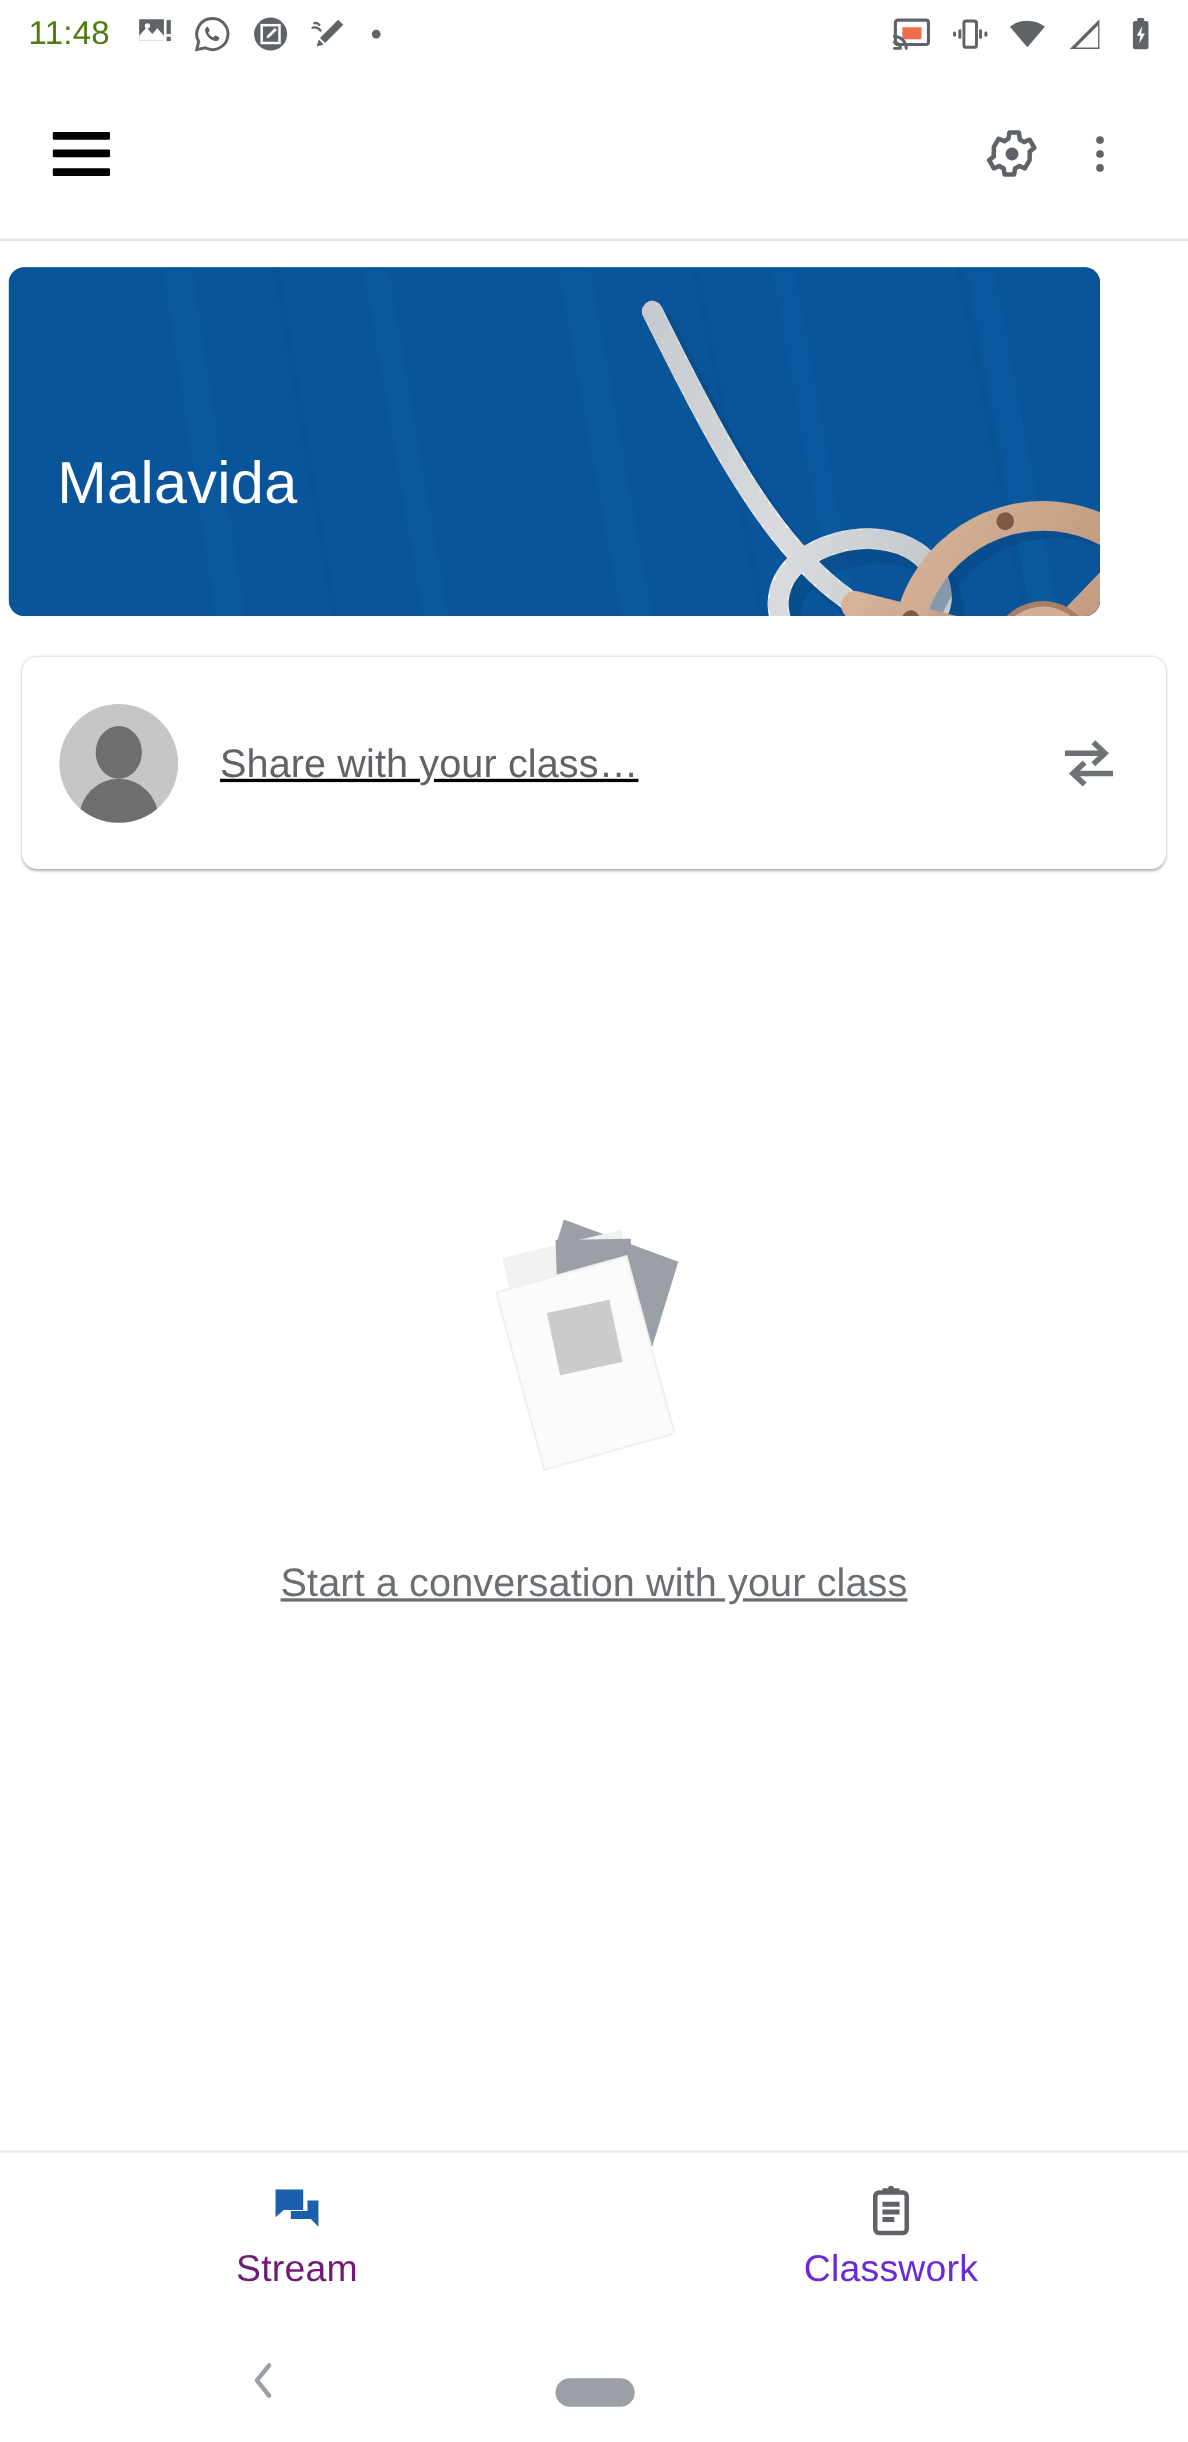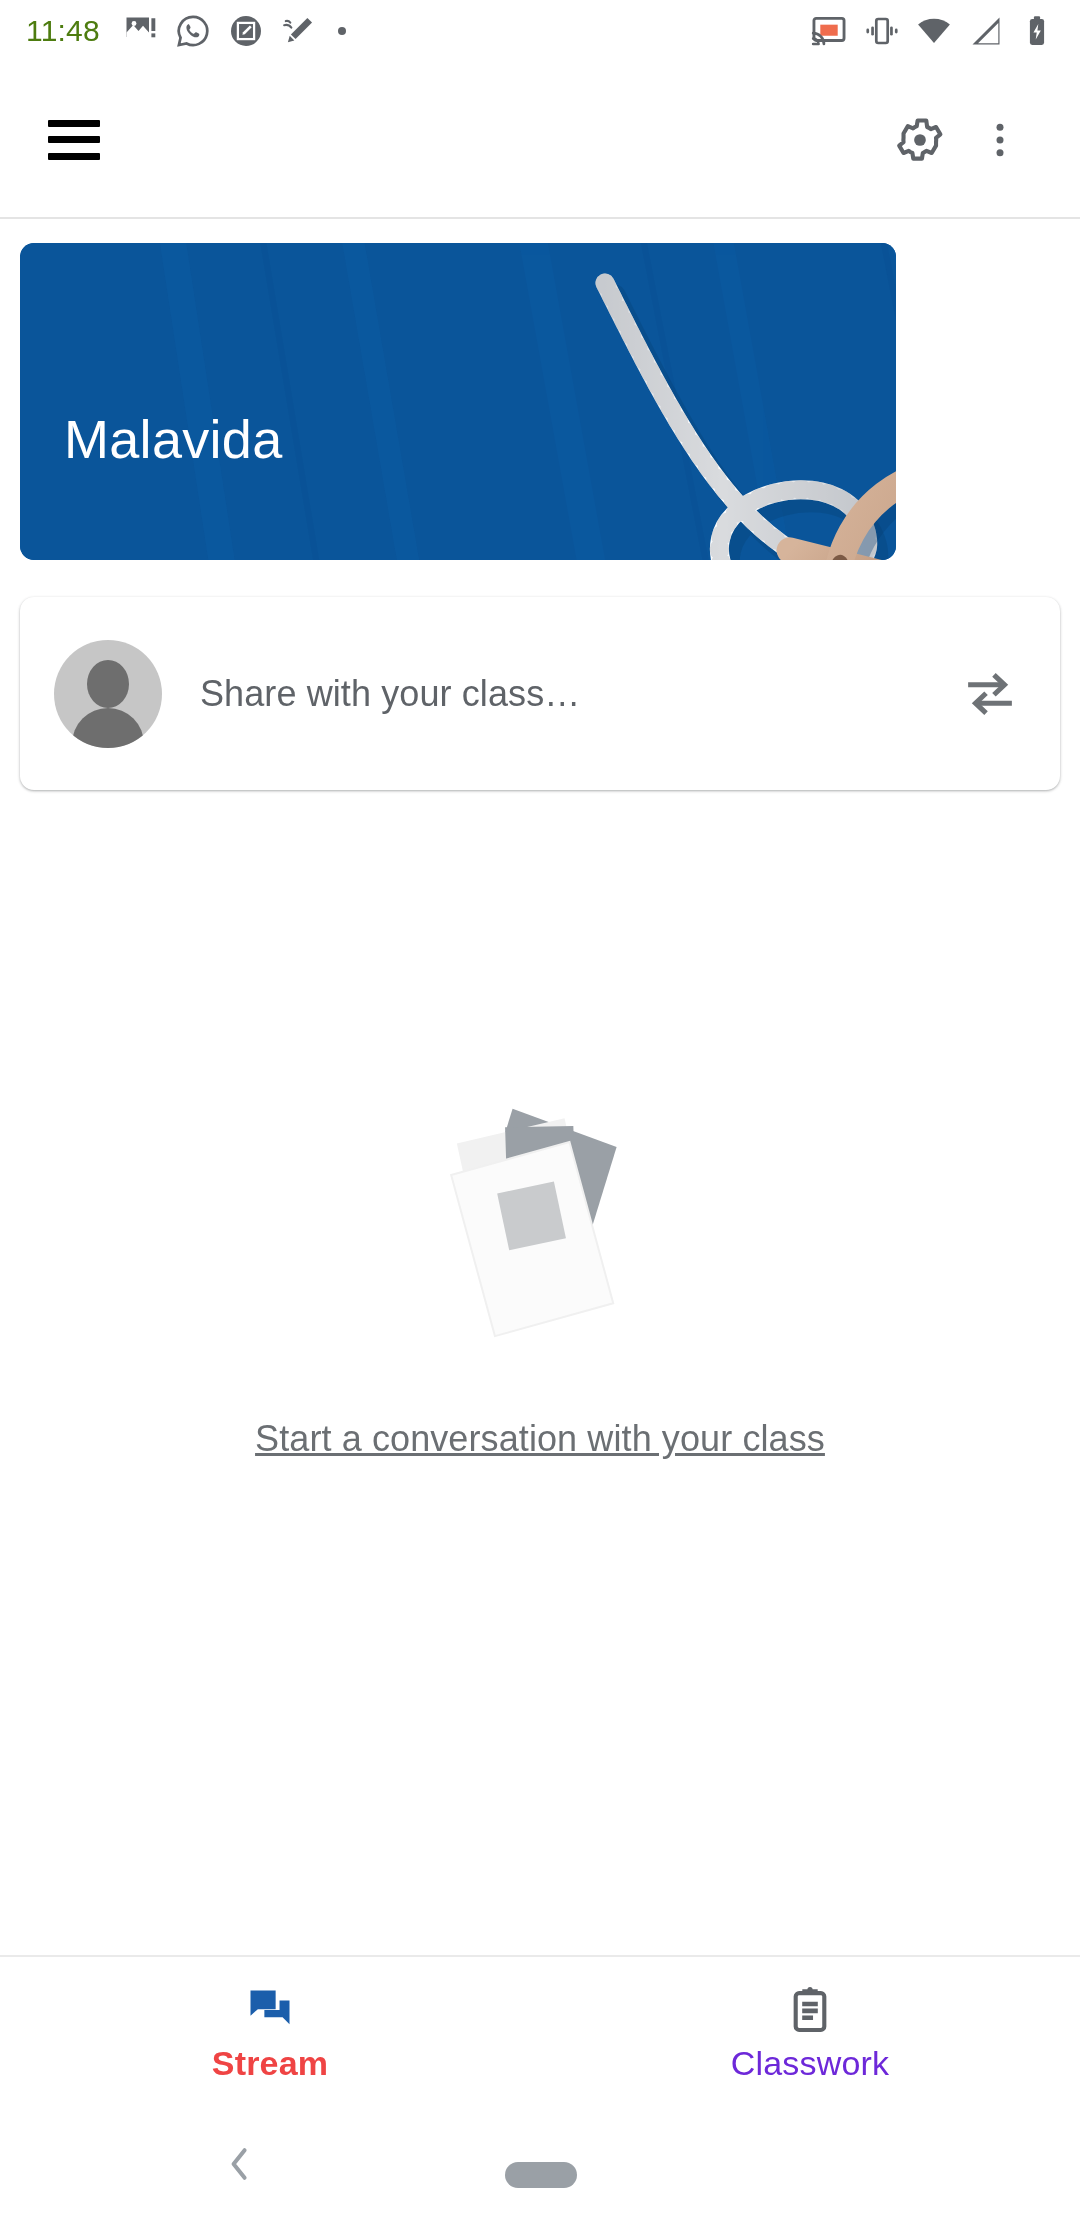--- a/index.html
+++ b/index.html
@@ -32,40 +32,40 @@
     display: flex; align-items: center; padding: 0 40px;
   }
   .hamburger { width: 52px; height: 40px; display: flex; flex-direction: column;
     justify-content: space-between; cursor: pointer; margin-left: 8px; }
   .hamburger span { display: block; width: 52px; height: 7px; background: #000000; border-radius: 1px; }
   .appbar-spacer { flex: 1; }
   .appbar-action { width: 80px; height: 80px; display: flex; align-items: center; justify-content: center; cursor: pointer; }
 
   
   .banner {
-    position: absolute; top: 243px; left: 20px;
-    width: 876px; height: 317px;
+    position: absolute; top: 243px; left: 8px;
+    width: 992px; height: 317px;
     border-radius: 14px; overflow: hidden;
     background: #0a559a;
   }
   .banner svg { position: absolute; top: 0; left: 0; }
   .banner-title {
     position: absolute; left: 44px; bottom: 90px;
     color: #ffffff; font-size: 54px; font-weight: 400; letter-spacing: 0.3px;
     z-index: 5;
   }
 
   
   .share-card {
     position: absolute; top: 597px; left: 20px;
     width: 1040px; height: 193px;
     background: #ffffff;
     border-radius: 14px;
     box-shadow: 0 1px 3px rgba(60,64,67,0.30), 0 1px 2px rgba(60,64,67,0.15);
-    display: flex; align-items: center; padding: 0 34px;
+    display: flex; align-items: center; padding: 0 34px; text-decoration: underline;
   }
   .avatar {
     width: 108px; height: 108px; border-radius: 50%;
     background: #c6c6c6; position: relative; overflow: hidden; flex: none;
   }
   .avatar .head {
     position: absolute; width: 42px; height: 48px; border-radius: 50%;
     background: #6e6e6e; left: 33px; top: 20px;
   }
   .avatar .body {
@@ -92,21 +92,21 @@
   .bottomnav {
     position: absolute; left: 0; top: 1955px; width: 1080px; height: 155px;
     background: #ffffff; border-top: 2px solid #eaeaea;
     display: flex; align-items: center;
   }
   .navitem {
     flex: 1; height: 155px; display: flex; flex-direction: column;
     align-items: center; justify-content: center; cursor: pointer; gap: 8px;
   }
   .navlabel { font-size: 34px; letter-spacing: 0.2px; }
-  .navitem.active .navlabel { color: #ef4444; font-weight: bold; }
+  .navitem.active .navlabel { color: #701a75; }
   .navitem .navlabel { color: #6d28d9; }
 
   
   .sysnav {
     position: absolute; left: 0; top: 2110px; width: 1080px; height: 110px;
     background: #ffffff; display: flex; align-items: center;
   }
   .sysnav-back { position: absolute; left: 210px; top: 24px; width: 60px; height: 60px;
     display: flex; align-items: center; justify-content: center; cursor: pointer; }
   .sysnav-home { position: absolute; left: 505px; top: 52px; width: 72px; height: 26px;

